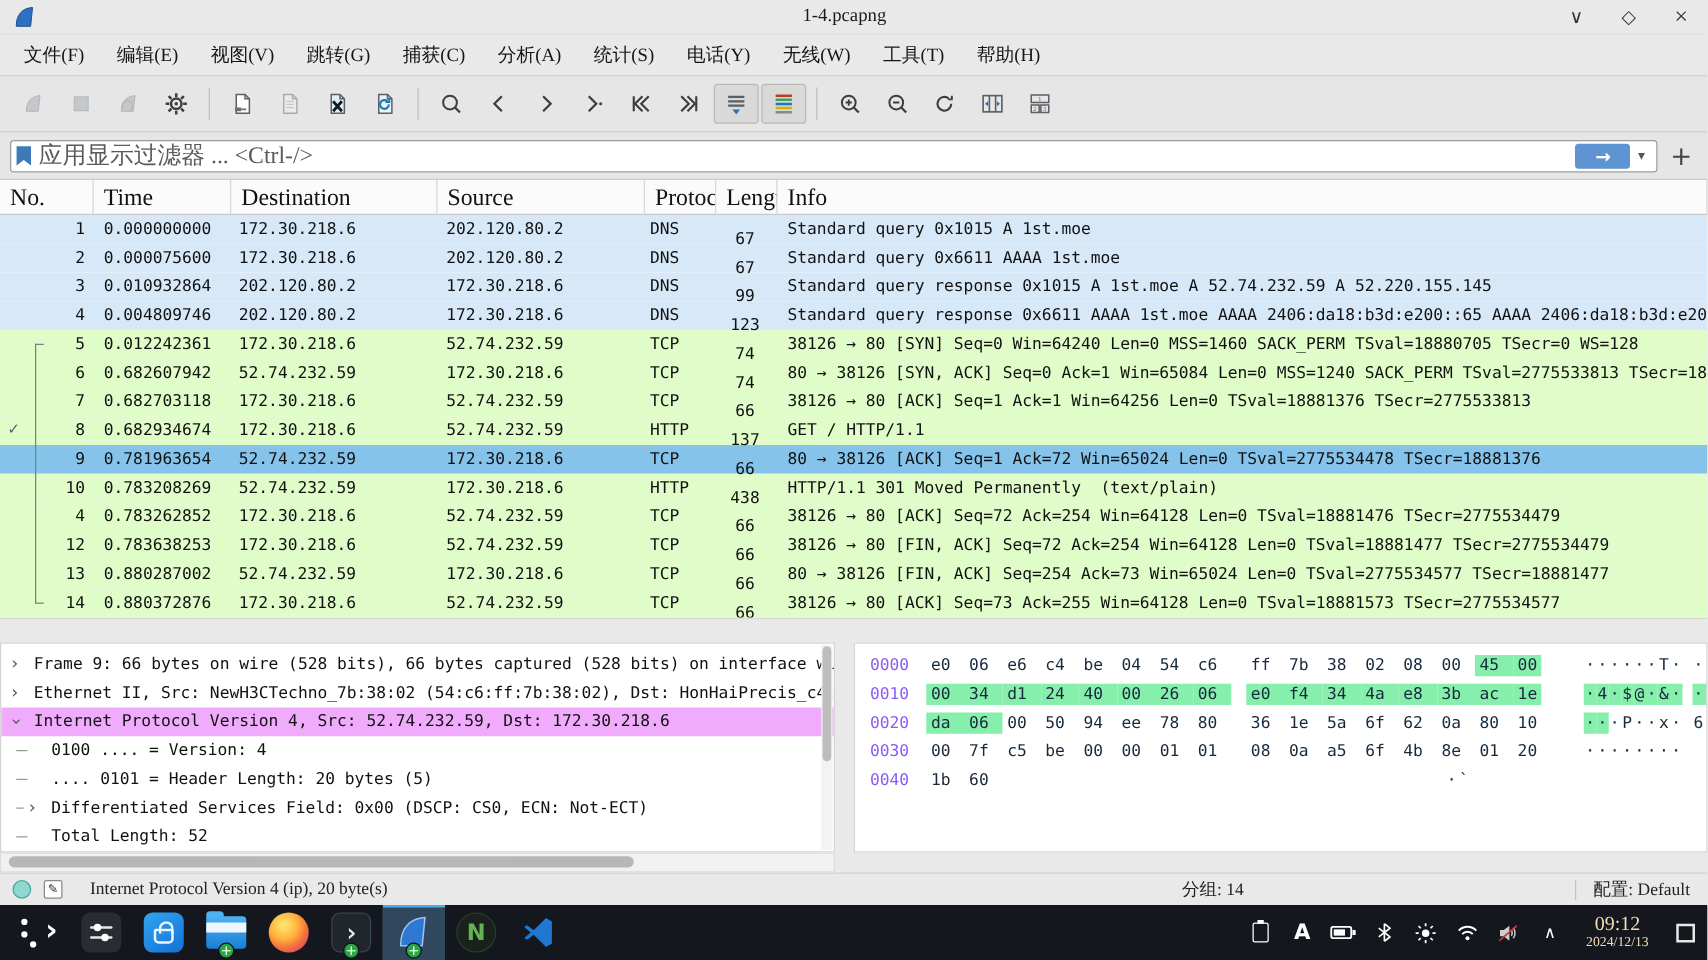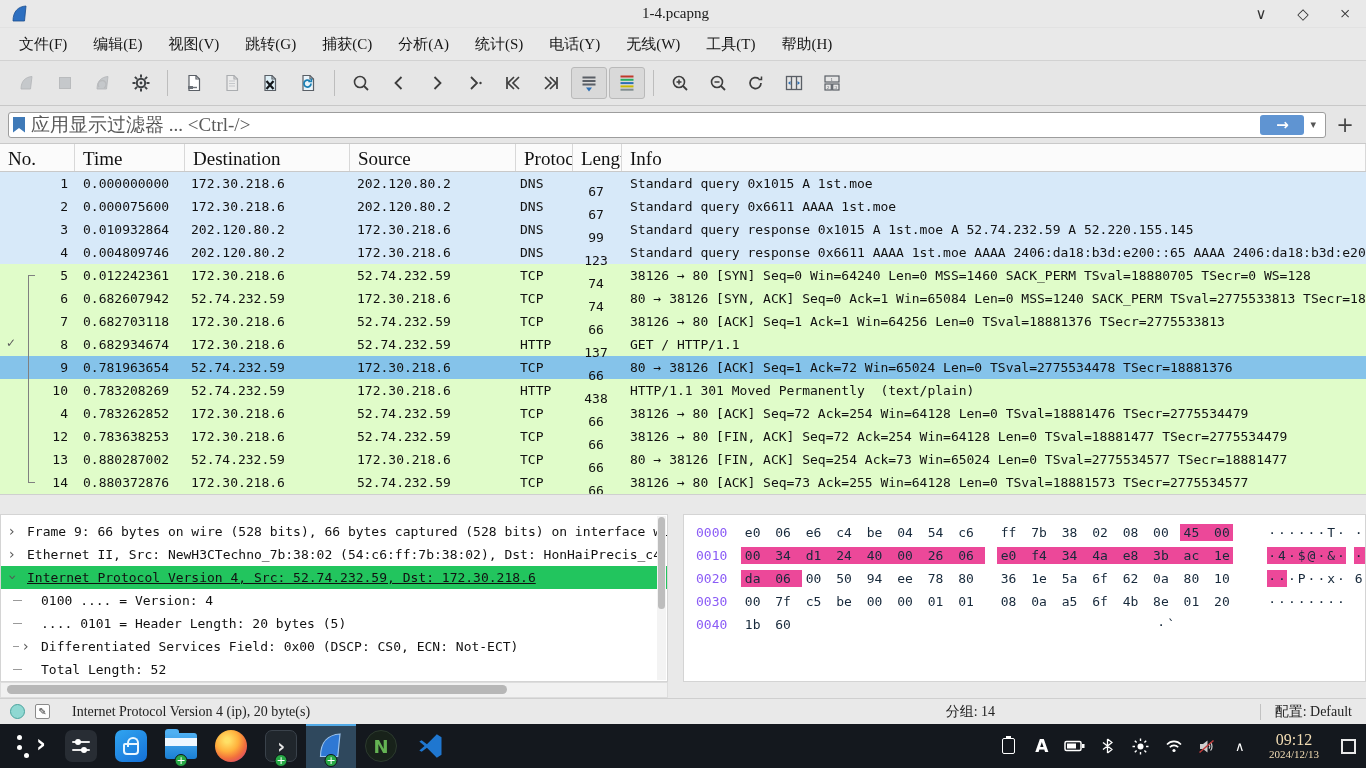--- a/index.html
+++ b/index.html
@@ -57,34 +57,34 @@
 
   
   #splitter { height:20px; background:#e9e9e9; border-top:1px solid #cfcfcf; }
 
   
   #panes { height:168px; display:flex; background:#e9e9e9; }
   #details { width:668px; background:#fff; border:1px solid #d4d4d4; padding:5px 0 0 0; font-size:13px; position:relative; overflow:hidden;}
   .dline { height:23px; line-height:23px; white-space:pre; overflow:hidden; padding-left:26px; position:relative; }
   .dline .exp { position:absolute; left:8px; top:0; color:#555; font-family:"DejaVu Sans", sans-serif; font-size:14px; display:inline-block; }
   .dline .exp.open { transform:rotate(90deg); transform-origin:55% 50%; }
-  .dline.sel { background:#22c55e;text-decoration:underline; }
+  .dline.sel { background:#f0abfc; }
   .dline.d1 { padding-left:40px; }
   .dline.d1 .exp { left:22px; }
   .dline.d1::before { content:""; position:absolute; left:12px; top:11px; width:9px; border-top:1px solid #9a9a9a; }
   .dline.d1.hasexp::before { width:6px; }
   #dvscroll { position:absolute; right:1px; top:1px; width:9px; height:164px; background:#f3f3f3; }
   #dvscroll .thumb { width:7px; margin:1px; height:92px; background:#bdbdbd; border-radius:4px; }
   #pane-gap { width:15px; }
   #hexpane { flex:1; background:#fff; border:1px solid #d4d4d4; padding:6px 0 0 12px; font-size:13px; overflow:hidden; }
   .hrow { height:23px; line-height:23px; white-space:pre; }
   .hrow .off { color:#8b5cf6; margin-right:14px; }
   .hrow .b { padding:1px 3.5px; color:#17293b; }
   .hrow .b.g8 { margin-left:12px; }
-  .hrow .hl { background:#ec4899; }
+  .hrow .hl { background:#86efac; }
   .hrow .asc { margin-left:34px; }
   .hrow .a { padding:1px 1px; color:#17293b; }
   .hrow .a.g8 { margin-left:8px; }
 
   
   #hscrollrow { height:16px; display:flex; background:#e9e9e9; }
   #hscroll { width:668px; background:#f1f1f1; border:1px solid #ddd; position:relative; }
   #hscroll .thumb { position:absolute; left:6px; top:2px; height:9px; width:500px; background:#b7b7b7; border-radius:5px; }
 
   

